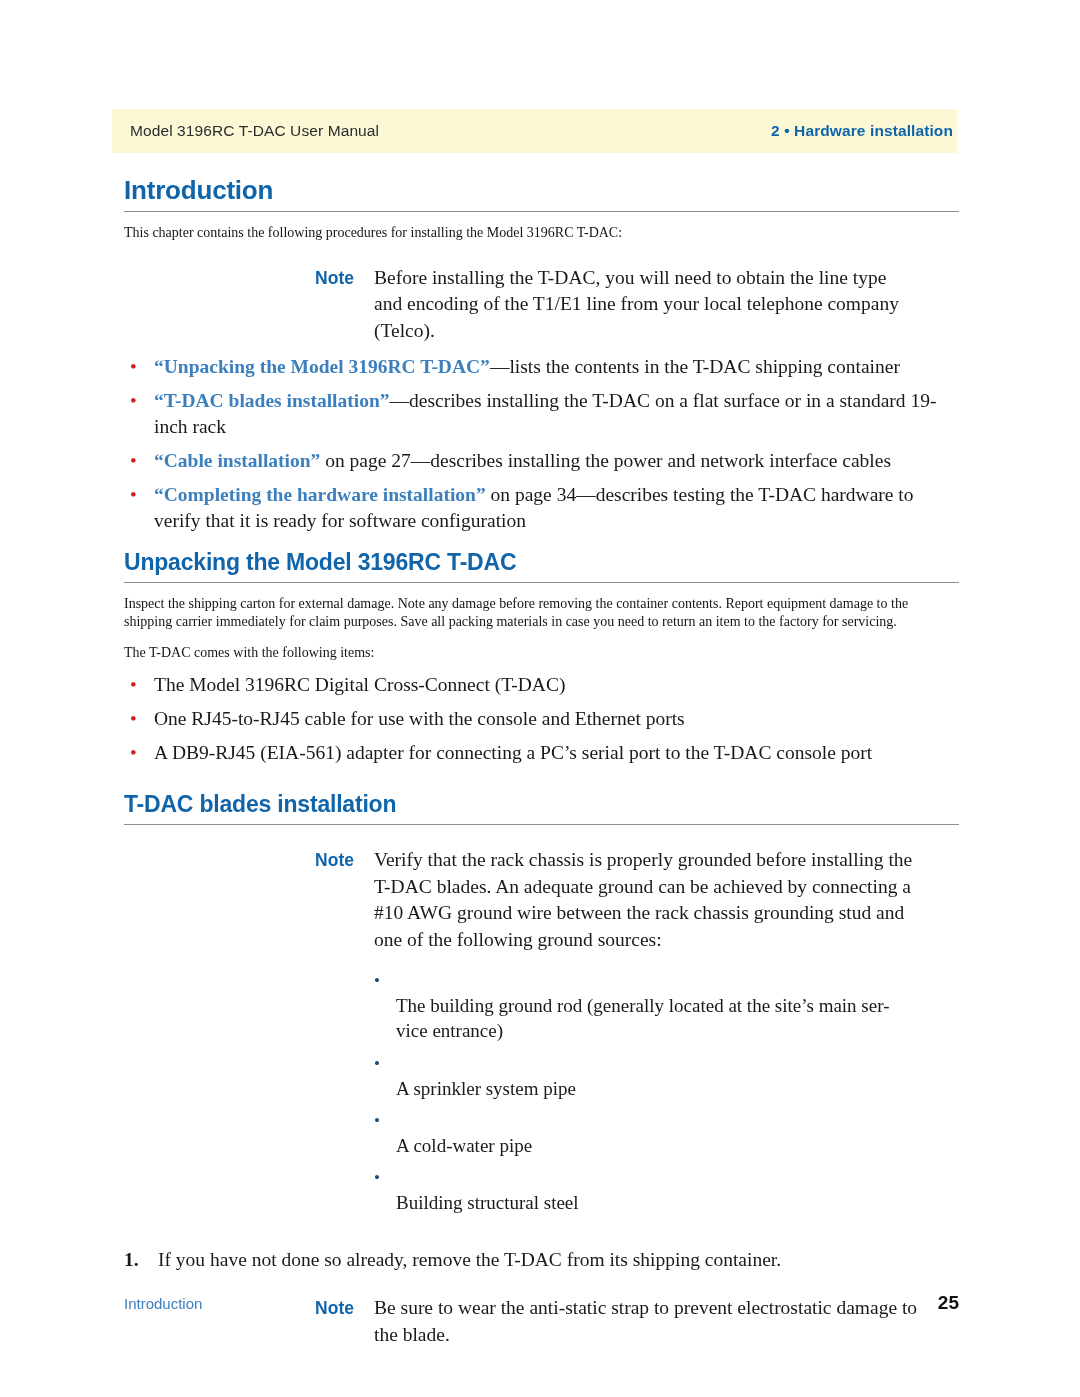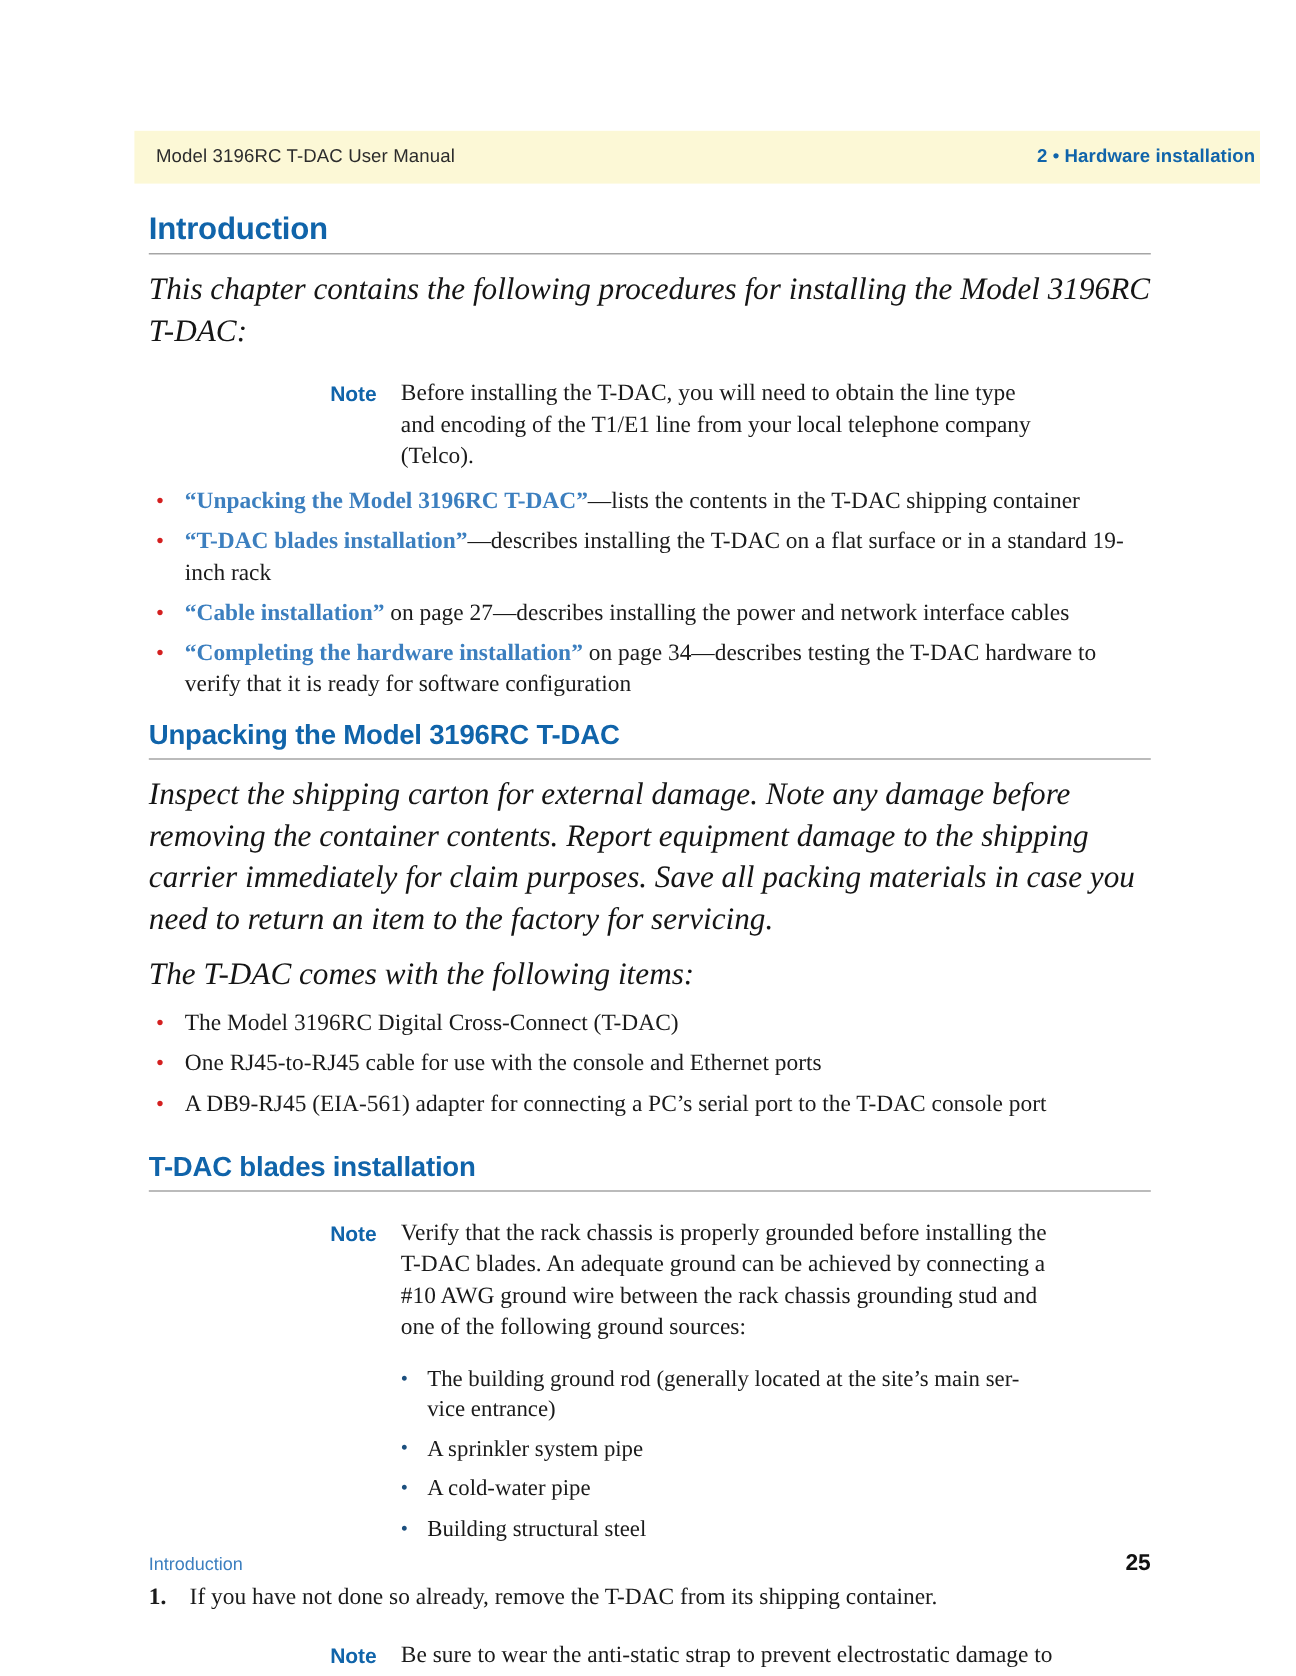--- a/index.html
+++ b/index.html
@@ -21,21 +21,21 @@
     inset: 0;
     width: 1080px;
     height: 1397px;
   }
 
   
   .header-band {
     position: absolute;
     left: 112px;
     top: 109px;
-    width: 938px;
+    width: 845px;
     height: 44px;
     background: #fcf8d6;
     display: flex;
     align-items: center;
     justify-content: space-between;
     box-sizing: border-box;
     padding: 0 4px 0 18px;
   }
   .header-left {
     font-family: "Liberation Sans", "DejaVu Sans", sans-serif;
@@ -77,26 +77,25 @@
   }
   .rule {
     height: 1px;
     background: #8f8f8f;
     width: 835px;
     margin: 4px 0 0 0;
   }
 
   
   p.body {
-    font-size: 26px;
+    font-size: 14px;
     line-height: 1.33;
     margin: 12px 0 0 0;
     color: #151515;
     text-align: left;
-    font-style: italic;
   }
 
   
   .blist { margin: 10px 0 0 0; }
   .bitem {
     display: flex;
     align-items: flex-start;
     margin: 0 0 8px 0;
     font-size: 19.5px;
     line-height: 1.33;
@@ -121,20 +120,21 @@
     box-sizing: border-box;
   }
   .bitem-text { flex: 1 1 auto; }
   .xref { color: #3c7fbf; font-weight: bold; }
 
   
   .note {
     display: flex;
     align-items: flex-start;
     margin: 22px 0 0 0;
+    justify-content: center;
   }
   .note-label {
     font-family: "Liberation Sans", "DejaVu Sans", sans-serif;
     font-size: 17.5px;
     font-weight: bold;
     color: #1064aa;
     flex: 0 0 auto;
     width: 62px;
     text-align: right;
     padding-top: 2px;
@@ -146,21 +146,21 @@
     line-height: 1.36;
     padding-left: 20px;
     max-width: 545px;
   }
   .note.indent-1 { padding-left: 128px; }
   .note.indent-2 { padding-left: 128px; }
 
   
   .note-sublist { margin: 16px 0 0 0; }
   .note-sublist .bitem { margin-bottom: 8px; font-size: 19px; }
-  .note-sublist .bitem-text { max-width: 500px; }
+  .note-sublist .bitem-text { max-width: 500px; margin-top: 24px; }
 
   
   .step {
     display: flex;
     align-items: flex-start;
     margin: 24px 0 0 0;
     font-size: 19.5px;
     line-height: 1.33;
   }
   .step-num {

